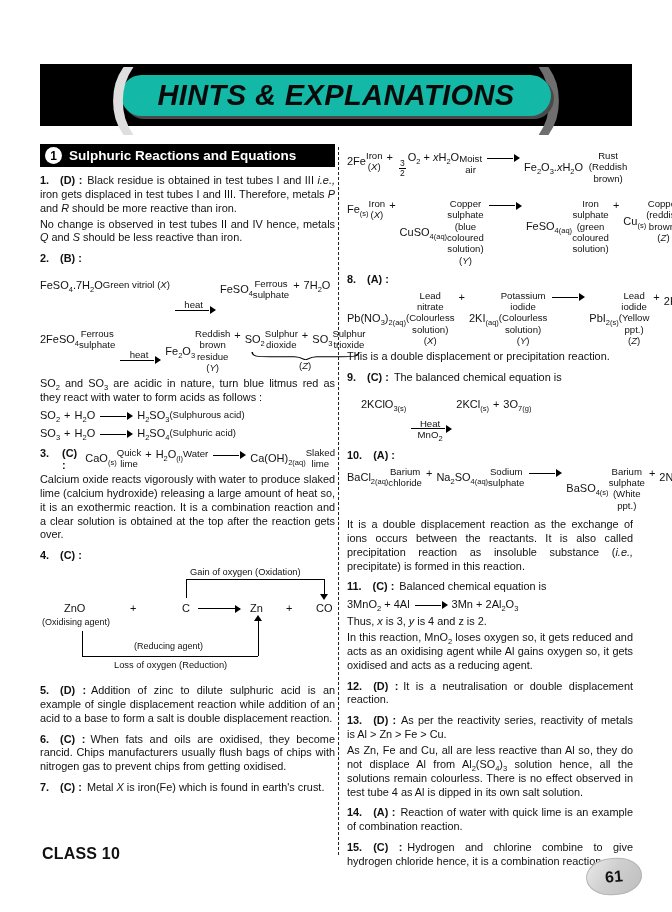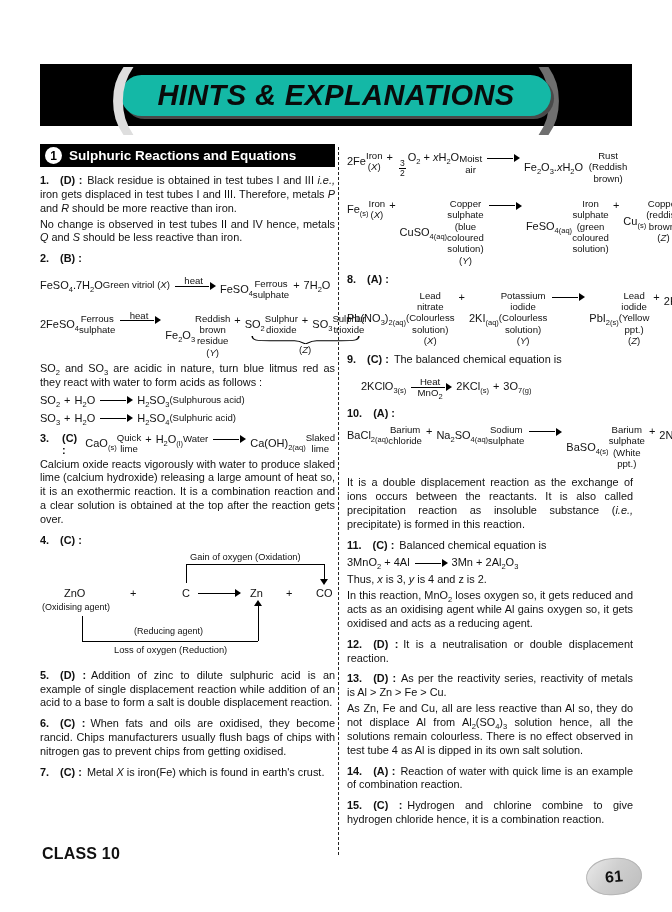--- a/index.html
+++ b/index.html
@@ -54,21 +54,21 @@
   .eqrow.ind { margin-left:14px; }
   .sp { display:flex; flex-direction:row; align-items:center; }
   .f  { white-space:nowrap; line-height:14px; }
   .lb { font-size:9.6px; line-height:1.18; white-space:pre-line; text-align:center; margin-top:0; }
   .op { line-height:14px; }
   sub { font-size:7.5px; vertical-align:-3px; line-height:0; }
   .frac { display:inline-flex; flex-direction:column; align-items:center; font-size:8.5px; line-height:1.05; vertical-align:-5px; margin:0 2px; }
   .frac .den { border-top:1px solid #000; padding:0 1px; }
 
   .arr { position:relative; width:34px; height:14px; flex:none; }
-  .arr.w42 { width:42px; }
+  .arr.w42 { width:42px;margin-top:24px; }
   .arr .shaft { position:absolute; left:1px; right:7px; top:7.5px; border-top:1.2px solid #000; }
   .arr .shaft::after {
     content:""; position:absolute; right:-7px; top:-4.8px; width:0; height:0;
     border-left:6px solid #000; border-top:4px solid transparent; border-bottom:4px solid transparent;
   }
   .arr .over  { position:absolute; bottom:6px; left:47%; transform:translateX(-50%); font-size:9.6px; line-height:1; white-space:nowrap; }
   .arr .under { position:absolute; top:9px;  left:47%; transform:translateX(-50%); font-size:9.6px; line-height:1; white-space:nowrap; }
   .eqrow.mb { margin-bottom:14px; }
 
   
@@ -376,20 +376,21 @@
 (Yellow ppt.)
 (<i>Z</i>)</span>
         </span>
       <span class="op">+</span>
       <span class="sp">
           <span class="f">2KNO<sub>3(aq)</sub></span>
           <span class="lb">Potassium
 nitrate</span>
         </span>
     </div>
+    <p class="para">This is a double displacement or precipitation reaction.</p>
 
     <p class="para q-head">
       <b class="qn">9.</b><b class="qa">(C) :</b><span>The balanced chemical equation is</span>
     </p>
     <div class="eqrow ind mt mb">
       <span class="sp">
           <span class="f">2KClO<sub>3(s)</sub></span>
         </span>
       <span class="arr w42">
           <span class="over">Heat</span>

